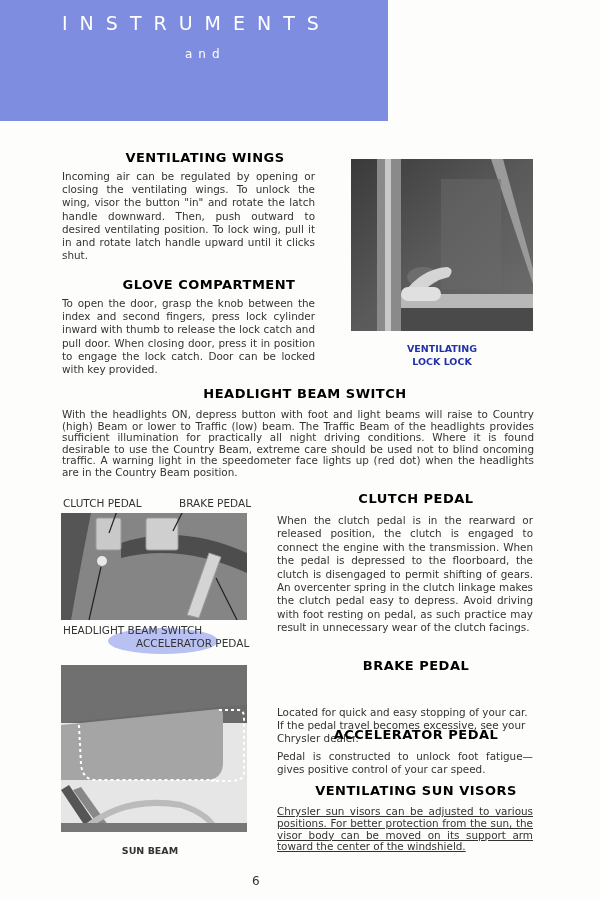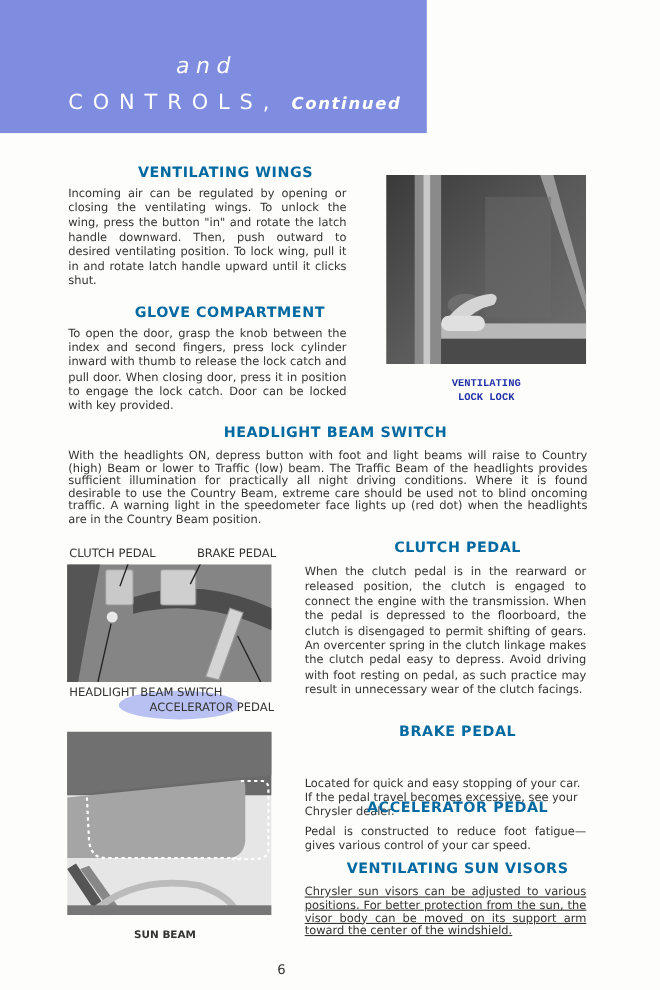--- a/index.html
+++ b/index.html
@@ -1,42 +1,42 @@
 <!DOCTYPE html>
 <html><head>
 <meta charset="utf-8">
 <style>
   html, body { margin:0; padding:0; }
   body { width:600px; height:900px; background:#fdfdfb; position:relative; overflow:hidden;
          font-family:"DejaVu Sans", sans-serif; color:#2a2a2a; }
   .header { position:absolute; left:0; top:0; width:388px; height:121px; background:#7f8de0; }
   .header .line { position:absolute; color:#fff; font-family:"DejaVu Sans", sans-serif; white-space:nowrap; }
   .h1 { left:62px; top:12px; font-size:19px; letter-spacing:12px; }
-  .h2 { left:160px; top:47px; font-size:20px; letter-spacing:6px; font-style:italic; }
+  .h2 { left:185px; top:47px; font-size:12px; letter-spacing:6px; }
   .h3 { left:62px; top:82px; font-size:19px; letter-spacing:9px; }
   .h3 .cont { font-size:15px; letter-spacing:1.5px; font-style:italic; font-weight:bold; margin-left:-4px; }
-  .heading { position:absolute; color:#0369a1; font-weight:bold; font-size:13px; letter-spacing:0.5px; text-align:center; white-space:nowrap; }
+  .heading { position:absolute; color:#000000; font-weight:bold; font-size:13px; letter-spacing:0.5px; text-align:center; white-space:nowrap; }
   .body { position:absolute; font-size:10.4px; line-height:13.2px; text-align:justify; color:#333; }
   .photo { position:absolute; overflow:hidden; }
   .caption { position:absolute; font-weight:bold; font-size:9.5px; text-align:center; line-height:13px; }
-  .caption.blue { color:#2233a8;font-family:Liberation Mono, monospace; }
+  .caption.blue { color:#2233a8; }
   .caption.dark { color:#333; }
   .lbl { position:absolute; font-size:10.5px; color:#333; white-space:nowrap; }
   .pagenum { position:absolute; left:252px; top:874px; font-size:12px; color:#333; }
 </style>
 </head>
 <body>
 
 <div class="header">
+  <div class="line h1">INSTRUMENTS</div>
   <div class="line h2">and</div>
-  <div class="line h3"><span>CONTROLS,</span> <span class="cont">Continued</span></div>
 </div>
 
 <div class="heading" style="left:60px; top:150px; width:290px;">VENTILATING WINGS</div>
-<div class="body" style="left:62px; top:170px; width:253px;">Incoming air can be regulated by opening or closing the ventilating wings. To unlock the wing, press the button "in" and rotate the latch handle downward. Then, push outward to desired ventilating position. To lock wing, pull it in and rotate latch handle upward until it clicks shut.</div>
+<div class="body" style="left:62px; top:170px; width:253px;">Incoming air can be regulated by opening or closing the ventilating wings. To unlock the wing, visor the button "in" and rotate the latch handle downward. Then, push outward to desired ventilating position. To lock wing, pull it in and rotate latch handle upward until it clicks shut.</div>
 
 <div class="heading" style="left:64px; top:277px; width:290px;">GLOVE COMPARTMENT</div>
 <div class="body" style="left:62px; top:297px; width:253px;">To open the door, grasp the knob between the index and second fingers, press lock cylinder inward with thumb to release the lock catch and pull door. When closing door, press it in position to engage the lock catch. Door can be locked with key provided.</div>
 
 <div class="photo" style="left:351px; top:159px; width:182px; height:172px;">
   <svg width="182" height="172" viewBox="0 0 182 172">
     <defs>
       <linearGradient id="wg" x1="0" y1="0" x2="1" y2="1">
         <stop offset="0" stop-color="#3a3a3a"></stop>
           <stop offset="0.5" stop-color="#5a5a5a"></stop>
@@ -85,21 +85,21 @@
 <div class="lbl" style="left:63px; top:624px;">HEADLIGHT BEAM SWITCH</div>
 <div class="lbl" style="left:136px; top:637px;">ACCELERATOR PEDAL</div>
 
 <div class="heading" style="left:280px; top:491px; width:272px;">CLUTCH PEDAL</div>
 <div class="body" style="left:277px; top:514px; width:256px; line-height:13.4px;">When the clutch pedal is in the rearward or released position, the clutch is engaged to connect the engine with the transmission. When the pedal is depressed to the floorboard, the clutch is disengaged to permit shifting of gears. An overcenter spring in the clutch linkage makes the clutch pedal easy to depress. Avoid driving with foot resting on pedal, as such practice may result in unnecessary wear of the clutch facings.</div>
 
 <div class="heading" style="left:280px; top:658px; width:272px;">BRAKE PEDAL</div>
 <div class="body" style="left:277px; top:694px; width:256px; text-align:left;margin-top:12px;">Located for quick and easy stopping of your car. If the pedal travel becomes excessive, see your Chrysler dealer.</div>
 
 <div class="heading" style="left:280px; top:727px; width:272px;">ACCELERATOR PEDAL</div>
-<div class="body" style="left:277px; top:750px; width:256px;">Pedal is constructed to reduce foot fatigue—gives various control of your car speed.</div>
+<div class="body" style="left:277px; top:750px; width:256px;">Pedal is constructed to unlock foot fatigue—gives positive control of your car speed.</div>
 
 <div class="heading" style="left:280px; top:783px; width:272px;">VENTILATING SUN VISORS</div>
 <div class="body" style="left:277px; top:806px; width:256px; line-height:11.8px;text-decoration:underline;">Chrysler sun visors can be adjusted to various positions. For better protection from the sun, the visor body can be moved on its support arm toward the center of the windshield.</div>
 
 <div class="photo" style="left:61px; top:665px; width:186px; height:167px;">
   <svg width="186" height="167" viewBox="0 0 186 167">
     <rect width="186" height="167" fill="#e6e6e6"></rect>
     <polygon points="0,0 186,0 186,58 0,58" fill="#6a6a6a"></polygon>
     <polygon points="0,58 155,42 186,40 186,0 0,0" fill="#707070"></polygon>
     <path d="M0,60 L158,44 Q162,44 162,50 L162,100 Q160,115 145,115 L0,115 Z" fill="#a5a5a5"></path>

